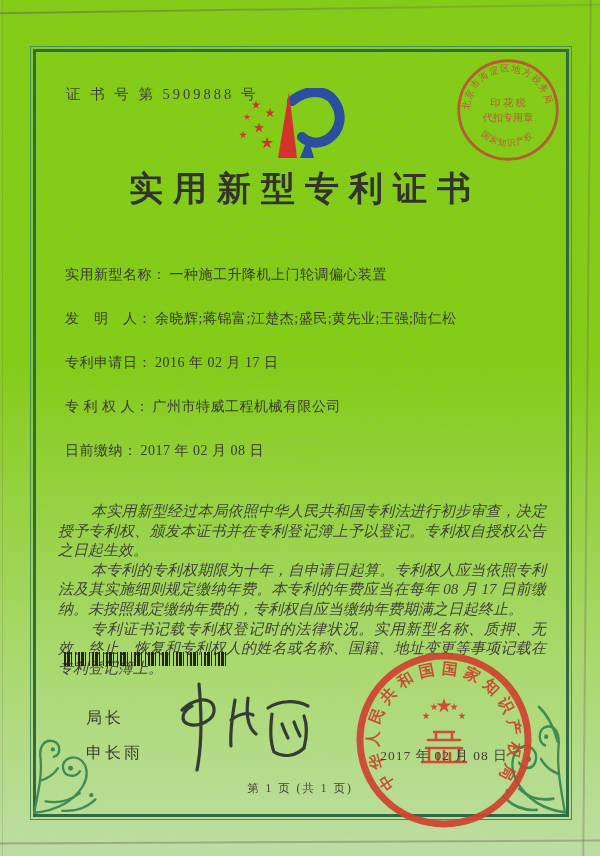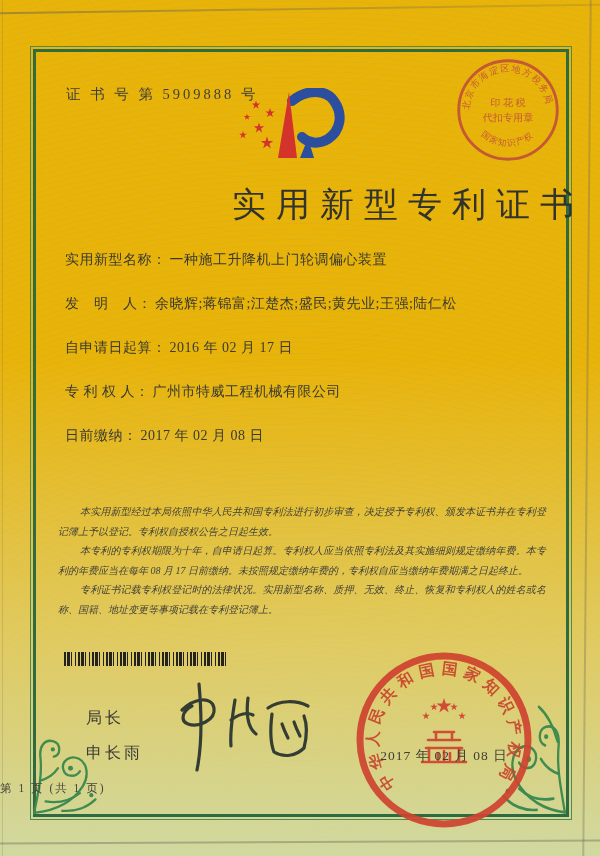--- a/index.html
+++ b/index.html
@@ -1,16 +1,16 @@
 <!DOCTYPE html>
 <html><head>
 <meta charset="utf-8">
 <style>
   html,body{margin:0;padding:0;background:#e9e6db;}
-  .scan{position:relative;width:600px;height:856px;background:#eab308;overflow:hidden;
+  .scan{position:relative;width:600px;height:856px;background:#84cc16;overflow:hidden;
         font-family:"Liberation Serif","DejaVu Serif",serif;color:#3a3a33;}
   
   .guilloche{position:absolute;inset:0;z-index:1;pointer-events:none;background:
     linear-gradient(180deg, rgba(233,241,229,0) 42%, rgba(214,232,208,.45) 76%, rgba(203,226,197,.8) 100%),
     repeating-radial-gradient(ellipse 150% 95% at 50% 118%, rgba(120,172,120,.10) 0 1px, rgba(0,0,0,0) 1px 6px),
     repeating-radial-gradient(ellipse 130% 100% at 45% -25%, rgba(120,172,120,.05) 0 1px, rgba(0,0,0,0) 1px 7px);}
   
   .edge{position:absolute;z-index:8;pointer-events:none;}
   .edge-top{left:-6px;right:-6px;top:8px;height:2px;background:linear-gradient(90deg,rgba(100,97,78,.5),rgba(100,97,78,.18));transform:rotate(-0.8deg);}
   .edge-right{top:-6px;bottom:-6px;right:12px;width:2px;background:rgba(112,107,88,.35);transform:rotate(0.5deg);}
@@ -19,35 +19,35 @@
   
   .frame{position:absolute;left:30px;top:46px;width:540px;height:772px;border:1px solid #4d8a59;z-index:2;}
   .frame-inner{position:absolute;inset:2px;border:3px solid #2e6b40;}
   
   .ornament{position:absolute;z-index:3;}
   .ornament.bl{left:31px;top:712px;width:104px;height:104px;}
   .ornament.br{left:464px;top:692px;width:104px;height:124px;transform:scaleX(-1);}
   
   .cert-no{position:absolute;left:66px;top:85px;z-index:4;font-size:14.5px;letter-spacing:3px;color:#3f3f37;}
   .logo{position:absolute;left:228px;top:88px;width:150px;height:80px;z-index:4;}
-  .title{position:absolute;left:0;right:0;top:166px;z-index:4;margin:16px;text-align:right;
-         font-size:34px;font-weight:400;letter-spacing:10px;text-indent:10px;color:#33332d;}
-  .fields{position:absolute;left:65px;top:251px;width:486px;z-index:4;}
+  .title{position:absolute;left:0;right:0;top:166px;z-index:4;margin:0;text-align:center;
+         font-size:34px;font-weight:700;letter-spacing:10px;text-indent:10px;color:#33332d;}
+  .fields{position:absolute;left:65px;top:266px;width:486px;z-index:4;}
   .field{height:18px;margin-bottom:26px;font-size:14px;color:#3a3a30;white-space:nowrap;letter-spacing:.5px;}
   .field .val{margin-left:3px;}
   .body-text{position:absolute;left:58px;top:502px;width:488px;z-index:4;
-             font-size:10px;line-height:19.6px;font-style:italic;color:#42433a;text-align:justify;}
+             font-size:15px;line-height:19.6px;font-style:italic;color:#42433a;text-align:justify;}
   .body-text p{margin:0;text-indent:2.2em;}
   .barcode{position:absolute;left:64px;top:652px;width:162px;height:14px;z-index:4;background:
      repeating-linear-gradient(90deg,#24241d 0 2px,transparent 2px 3px,#24241d 3px 6px,
      transparent 6px 7px,#24241d 7px 8px,transparent 8px 11px,#24241d 11px 12px,transparent 12px 14px);}
   .signer{position:absolute;left:86px;top:700px;z-index:4;font-family:Liberation Sans, sans-serif;
           font-size:16px;line-height:35px;letter-spacing:3px;color:#3b3b34;}
   .signature{position:absolute;left:168px;top:678px;width:150px;height:100px;z-index:4;}
-  .footer{position:absolute;left:0;right:0;top:781px;z-index:4;
+  .footer{position:absolute;left:0;right:0;top:781px;z-index:4;text-align:center;
           font-size:11.5px;letter-spacing:2px;color:#45453c;}
   .issuing-seal{position:absolute;left:352px;top:648px;width:184px;height:184px;z-index:5;opacity:.92;}
   .seal-date{position:absolute;left:352px;top:747px;width:184px;z-index:6;text-align:center;
              font-size:13.5px;letter-spacing:1px;color:#403e33;}
   .tax-stamp{position:absolute;left:452px;top:54px;width:112px;height:112px;z-index:5;opacity:.85;}
   svg text{font-family:"Liberation Serif","DejaVu Serif",serif;}
 </style>
 </head>
 <body>
 
@@ -120,21 +120,21 @@
   <h1 class="title">实用新型专利证书</h1>
 
   <div class="fields">
     <div class="field">
       <span class="lbl">实用新型名称：</span><span class="val">一种施工升降机上门轮调偏心装置</span>
     </div>
     <div class="field">
       <span class="lbl">发　明　人：</span><span class="val">余晓辉;蒋锦富;江楚杰;盛民;黄先业;王强;陆仁松</span>
     </div>
     <div class="field">
-      <span class="lbl">自申请日起算：</span><span class="val">2016 年 02 月 17 日</span>
+      <span class="lbl">专利申请日：</span><span class="val">2016 年 02 月 17 日</span>
     </div>
     <div class="field">
       <span class="lbl">专 利 权 人：</span><span class="val">广州市特威工程机械有限公司</span>
     </div>
     <div class="field">
       <span class="lbl">日前缴纳：</span><span class="val">2017 年 02 月 08 日</span>
     </div>
   </div>
 
   <div class="body-text">

